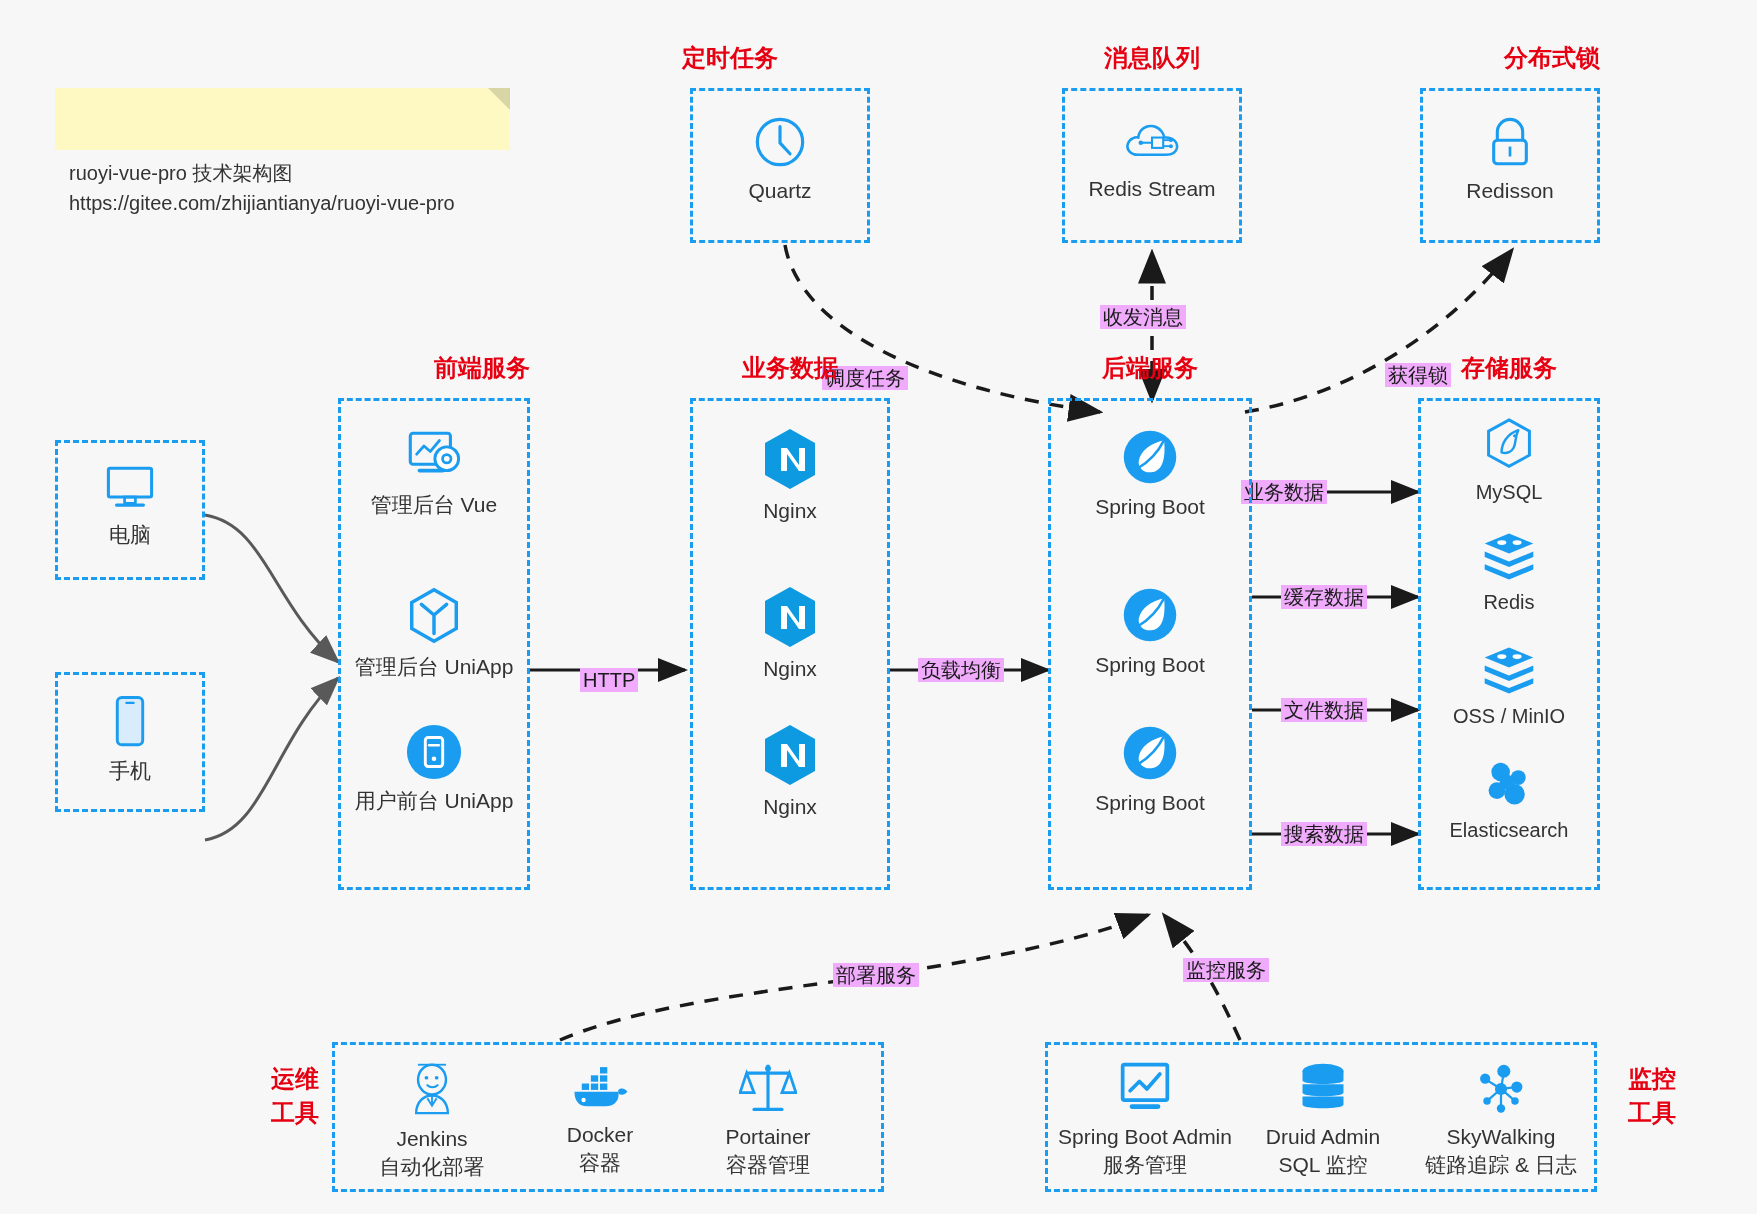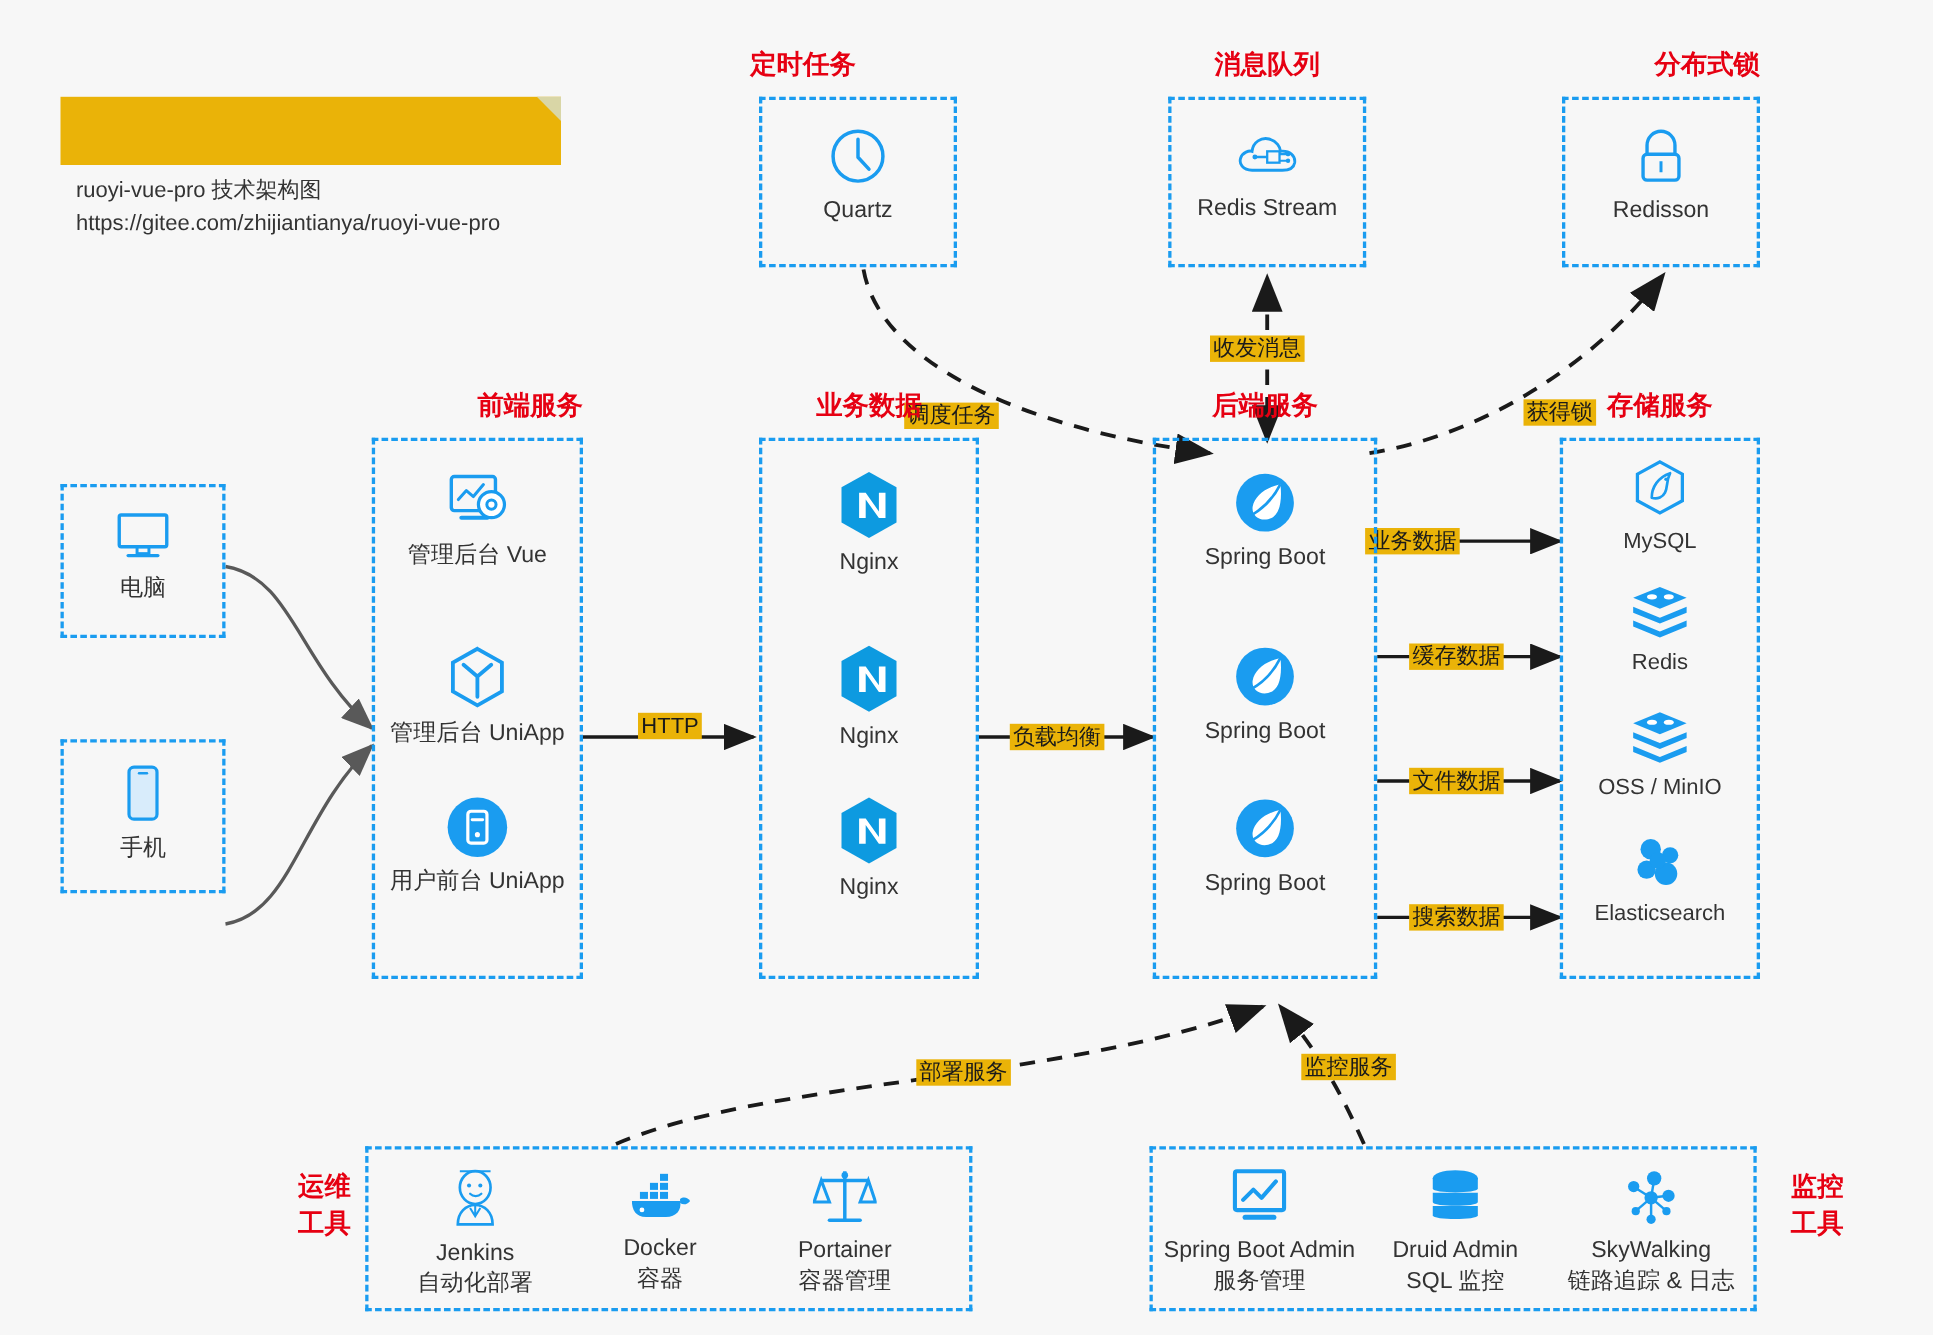--- a/index.html
+++ b/index.html
@@ -9,21 +9,21 @@
     background:#f7f7f7;
     font-family:"Liberation Sans","DejaVu Sans",sans-serif;
     position:relative;
     overflow:hidden;
   }
   #canvas { position:absolute; inset:0; }
   svg.wires { position:absolute; left:0; top:0; width:1757px; height:1214px; pointer-events:none; }
 
   .note {
     position:absolute; left:55px; top:88px; width:455px; height:62px;
-    background:#eab308;
+    background:#fef9c3;
     padding:10px 14px 0 14px;
     color:#333; font-size:20px; line-height:30px;
     white-space:pre-line;
   }
   .note .fold {
     position:absolute; right:0; top:0; width:0; height:0;
     border-left:22px solid transparent; border-top:22px solid #d9d6a6;
   }
 
   .grouphead {
@@ -55,21 +55,21 @@
   }
   .node.small .lbl { font-size:20px; line-height:26px; }
 
   .hnode { position:absolute; text-align:center; width:150px; }
   .hnode .ico { display:block; margin:0 auto 8px auto; }
   .hnode .lbl { display:block; color:#333; font-size:21px; line-height:28px; white-space:pre-line; }
 
   .edgelabel {
     position:absolute;
     font-size:20px; color:#1a1a1a;
-    background:#eab308;
+    background:#f0abfc;
     padding:0 3px;
     white-space:nowrap;
     line-height:24px;
   }
 </style>
 </head>
 <body>
 
 <div id="canvas">
 
@@ -108,21 +108,21 @@
     <line x1="1252" y1="492" x2="1418" y2="492" stroke="#1a1a1a" stroke-width="3" marker-end="url(#arrDark)"></line>
     <line x1="1252" y1="597" x2="1418" y2="597" stroke="#1a1a1a" stroke-width="3" marker-end="url(#arrDark)"></line>
     <line x1="1252" y1="710" x2="1418" y2="710" stroke="#1a1a1a" stroke-width="3" marker-end="url(#arrDark)"></line>
     <line x1="1252" y1="834" x2="1418" y2="834" stroke="#1a1a1a" stroke-width="3" marker-end="url(#arrDark)"></line>
 
     <path d="M560,1040 C700,980 960,985 1148,915" fill="none" stroke="#1a1a1a" stroke-width="3.5" stroke-dasharray="14 11" marker-end="url(#arrDark)"></path>
 
     <path d="M1240,1040 C1215,985 1200,960 1164,915" fill="none" stroke="#1a1a1a" stroke-width="3.5" stroke-dasharray="14 11" marker-end="url(#arrDark)"></path>
   </svg>
 
-  <div class="edgelabel" style="left:580px; top:648px;">HTTP</div>
+  <div class="edgelabel" style="left:580px; top:668px;">HTTP</div>
   <div class="edgelabel" style="left:918px; top:658px;">负载均衡</div>
   <div class="edgelabel" style="left:822px; top:366px;">调度任务</div>
   <div class="edgelabel" style="left:1100px; top:305px;">收发消息</div>
   <div class="edgelabel" style="left:1385px; top:363px;">获得锁</div>
   <div class="edgelabel" style="left:1241px; top:480px;">业务数据</div>
   <div class="edgelabel" style="left:1281px; top:585px;">缓存数据</div>
   <div class="edgelabel" style="left:1281px; top:698px;">文件数据</div>
   <div class="edgelabel" style="left:1281px; top:822px;">搜索数据</div>
   <div class="edgelabel" style="left:833px; top:963px;">部署服务</div>
   <div class="edgelabel" style="left:1183px; top:958px;">监控服务</div>

